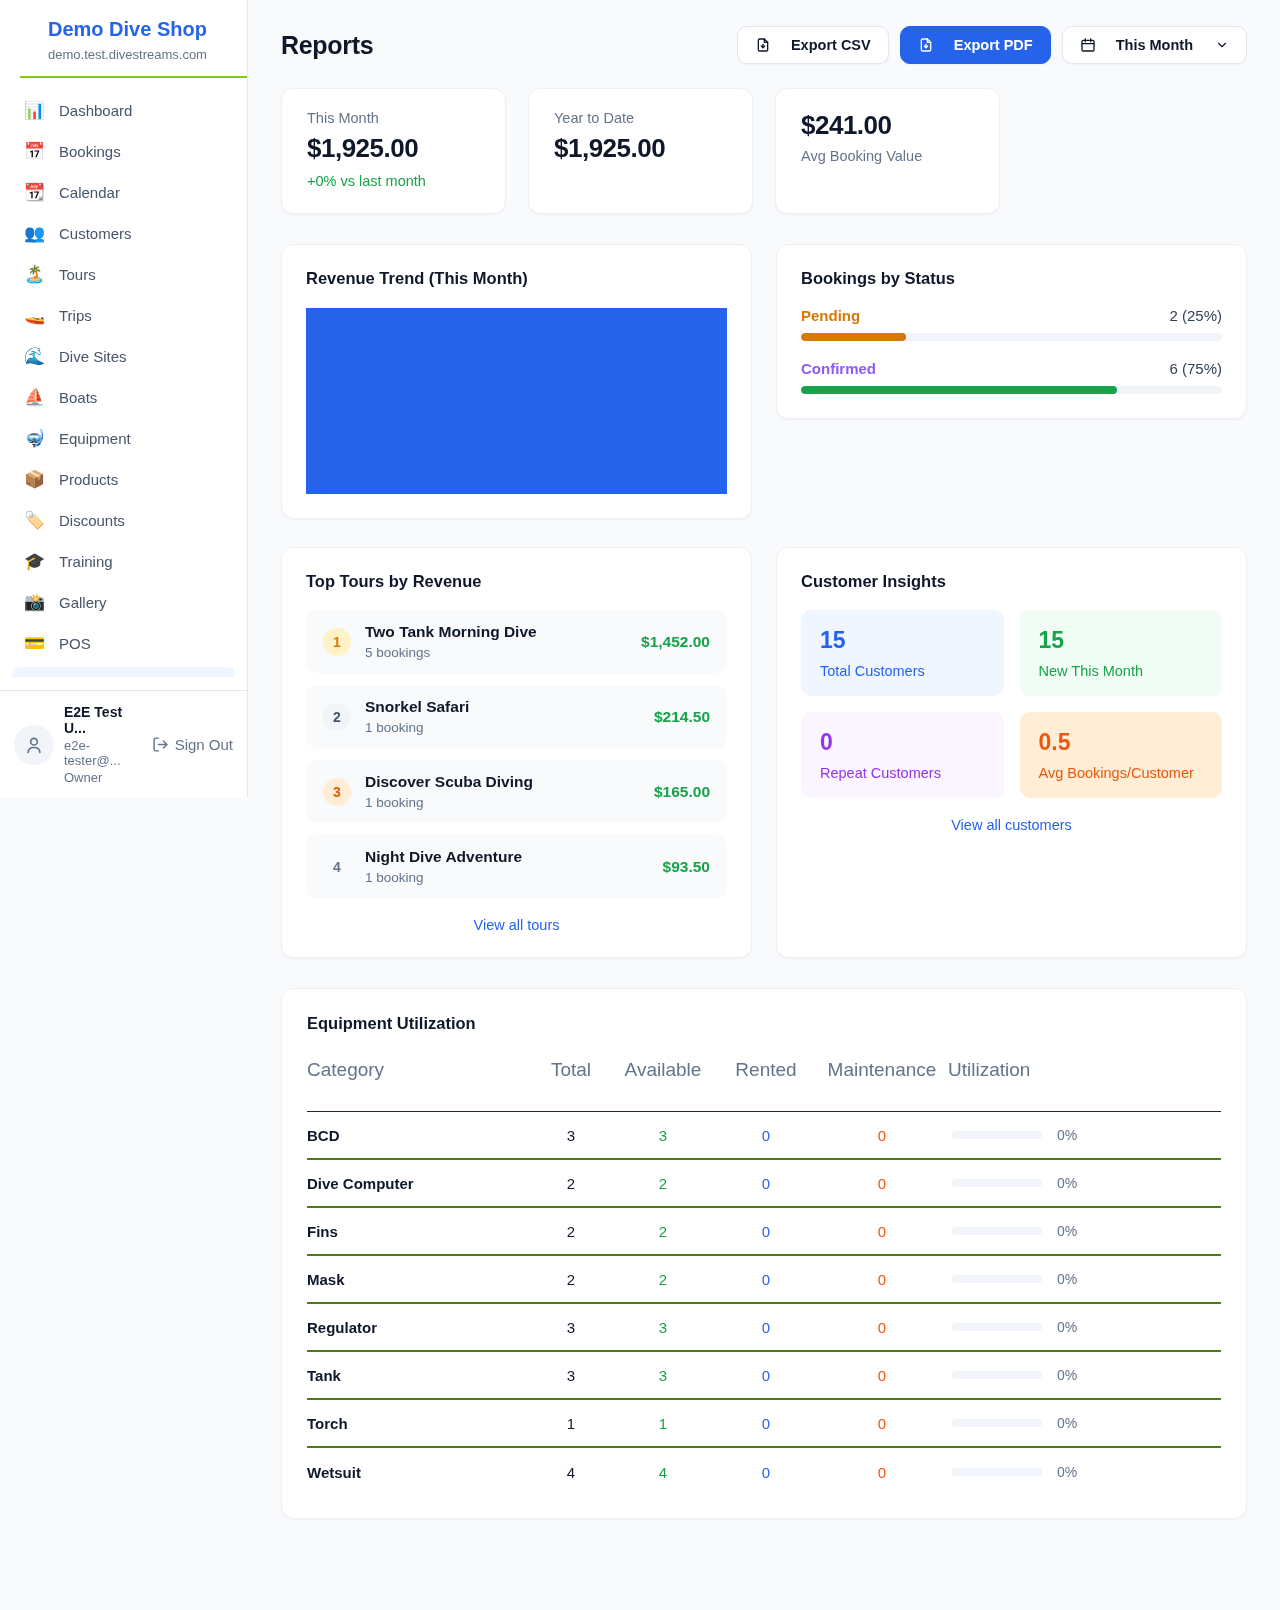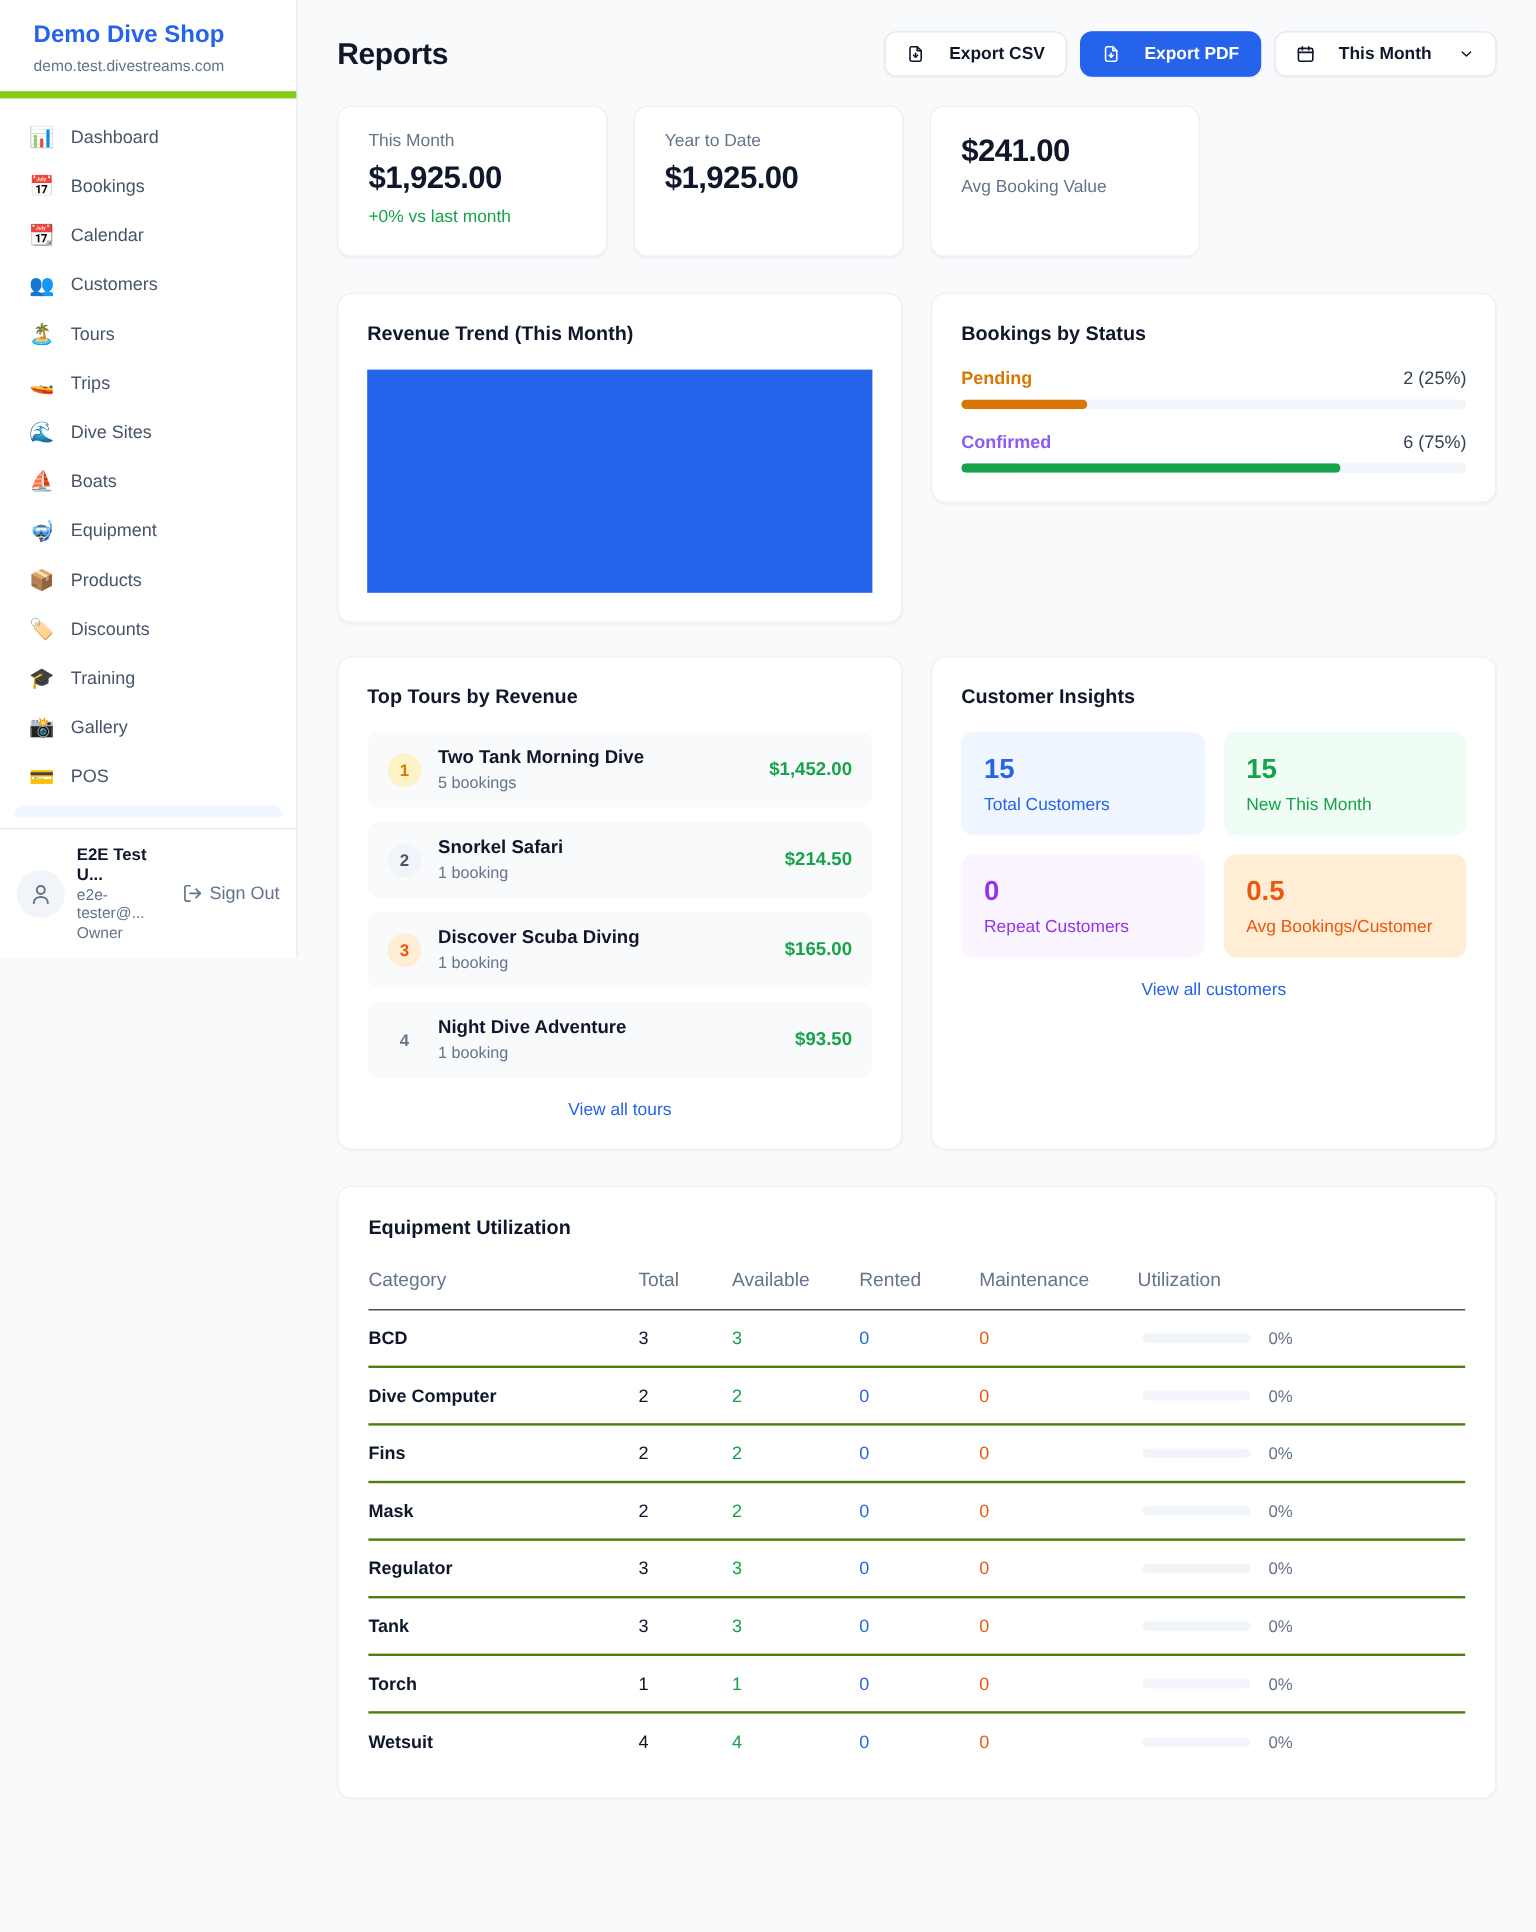--- a/index.html
+++ b/index.html
@@ -4,21 +4,21 @@
 <style>
   * { margin:0; padding:0; box-sizing:border-box; }
   html,body { width:1280px; }
   body {
     height:1610px; background:#f8fafc; color:#0f172a;
     font-family:"Liberation Sans", sans-serif; position:relative; overflow:hidden;
   }
   
   .sidebar { position:absolute; left:0; top:0; width:248px; height:798px;
     background:#ffffff; border-right:1px solid #e2e8f0; display:flex; flex-direction:column; }
-  .brand { padding:18px 28px 14px; border-bottom:6px solid #84cc16; }
+  .brand { padding:18px 28px 14px; border-bottom:2px solid #84cc16;margin-left:20px; }
   .brand-name { color:#2563eb; font-size:20px; font-weight:bold; }
   .brand-domain { color:#64748b; font-size:13px; margin-top:6px; }
   .nav { flex:1; padding:12px 12px 0; overflow:hidden; display:flex; flex-direction:column; }
   .nav-item { display:flex; align-items:center; gap:13px; padding:10px 12px;
     border-radius:8px; color:#475569; font-size:15px; cursor:pointer; }
   .nav-icon { width:22px; font-size:17px; text-align:center; flex:none; }
   .active-peek { height:10px; background:#eff6ff; border-radius:8px 8px 0 0; margin:3px 0 0; }
   .user-footer { border-top:1px solid #e2e8f0; padding:13px 14px; display:flex; gap:10px; align-items:center; }
   .avatar { width:40px; height:40px; border-radius:50%; background:#f1f5f9; color:#64748b;
     display:flex; align-items:center; justify-content:center; flex:none; }
@@ -78,25 +78,25 @@
   .tile-value { font-size:23px; font-weight:bold; }
   .tile-label { font-size:14.5px; margin-top:9px; }
   .tile-blue   { background:#eff6ff; color:#2563eb; }
   .tile-green  { background:#f0fdf4; color:#16a34a; }
   .tile-purple { background:#faf5ff; color:#9333ea; }
   .tile-orange { background:#ffedd5; color:#ea580c; }
   
   .equip-card { padding:25px 25px 22px; margin-bottom:40px; }
   .table { margin-top:16px; }
   .t-head, .t-row { display:grid; grid-template-columns:225px 78px 106px 100px 132px 1fr; align-items:center; }
-  .t-head { color:#64748b; font-size:16px; padding:10px 0 14px; border-bottom:1px solid #1e293b; }
+  .t-head { color:#64748b; font-size:19px; padding:10px 0 30px; border-bottom:1px solid #1e293b; }
   .t-row { height:48px; border-bottom:2px solid #4d7c0f; font-size:15px; }
   .t-row:last-child { border-bottom:none; }
   .cat { font-weight:bold; }
-  .num { }
+  .num { text-align:center; }
   .c-total { color:#0f172a; } .c-av { color:#16a34a; } .c-rent { color:#2563eb; } .c-maint { color:#ea580c; }
   .util-cell { display:flex; align-items:center; gap:15px; padding-left:4px; }
   .util-track { width:90px; height:8px; background:#f1f5f9; border-radius:4px; }
   .util-text { color:#64748b; font-size:14px; }
   svg { display:block; }
 </style>
 </head>
 <body>
 
 <aside class="sidebar">

